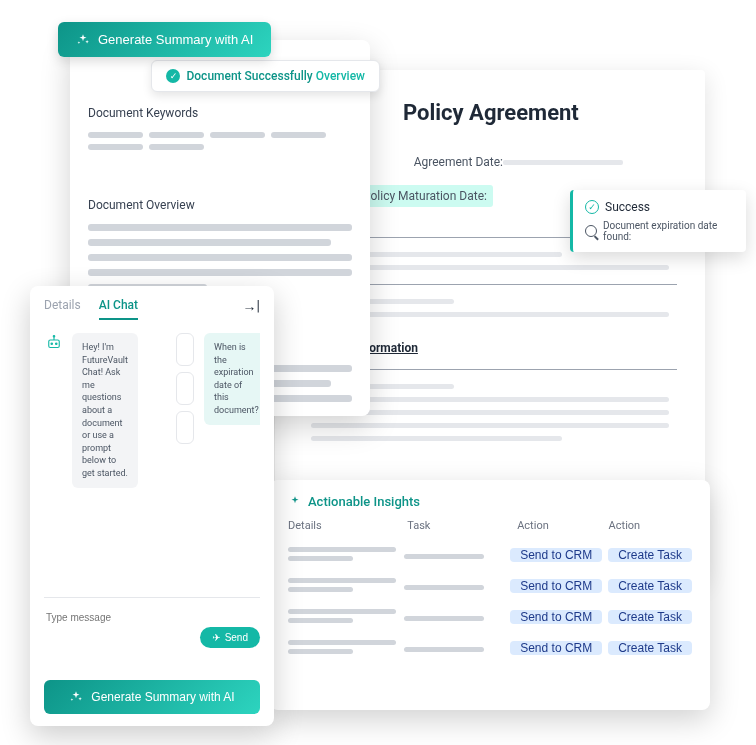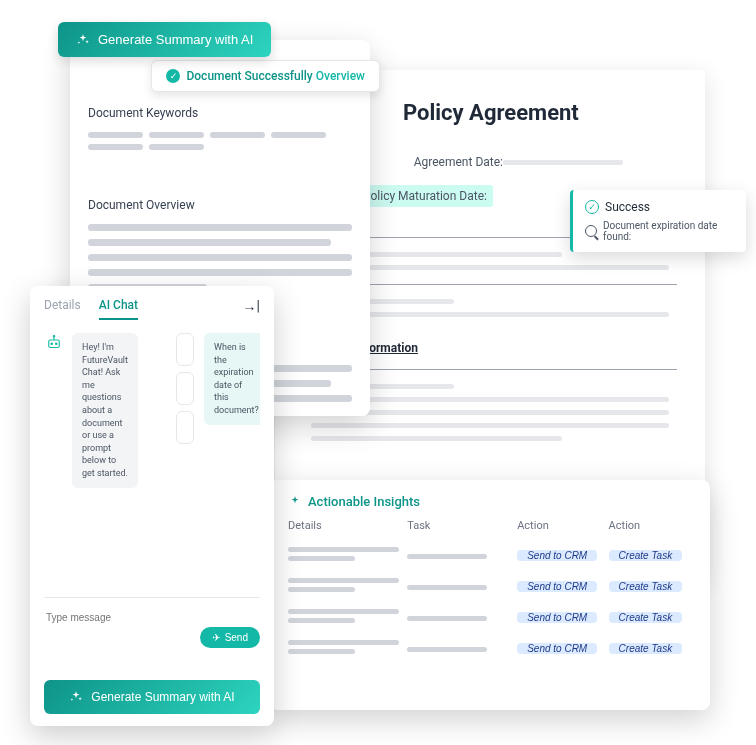--- a/index.html
+++ b/index.html
@@ -124,21 +124,21 @@
   .insights-header div:nth-child(3){width:90px;}
   .insights-header div:nth-child(4){width:90px;}
   .insights-rows{display:flex;flex-direction:column;gap:12px;}
   .insight-row{display:flex;gap:8px;align-items:center;}
   .insight-row .col1{width:120px;display:flex;flex-direction:column;gap:4px;}
   .insight-row .col1 .skeleton{height:5px;background:#d1d5db;}
   .insight-row .col1 .skeleton.s2{width:60%;}
   .insight-row .col2{width:110px;}
   .insight-row .col2 .skeleton{height:5px;width:80px;background:#d1d5db;}
   .insight-row .col3,.insight-row .col4{width:90px;}
-  .action-btn{background:#dbeafe;color:#1e3a8a;border:none;border-radius:4px;padding:0 10px;font-size:10px;cursor:pointer;white-space:nowrap;font-style:italic;}
+  .action-btn{background:#dbeafe;color:#1e3a8a;border:none;border-radius:4px;padding:0 10px;font-size:12px;cursor:pointer;white-space:nowrap;}
 </style>
 </head>
 <body>
 
 <button class="gen-summary-top">
   <span class="sparkle-icon">
     <svg viewBox="0 0 24 24" fill="#fff">
         <path d="M12 2l1.5 4.5L18 8l-4.5 1.5L12 14l-1.5-4.5L6 8l4.5-1.5L12 2zm7 10l.8 2.2L22 15l-2.2.8L19 18l-.8-2.2L16 15l2.2-.8L19 12zM5 14l.6 1.8L7.4 16.4 5.6 17 5 18.8 4.4 17 2.6 16.4 4.4 15.8 5 14z"></path>
       </svg>
   </span>

